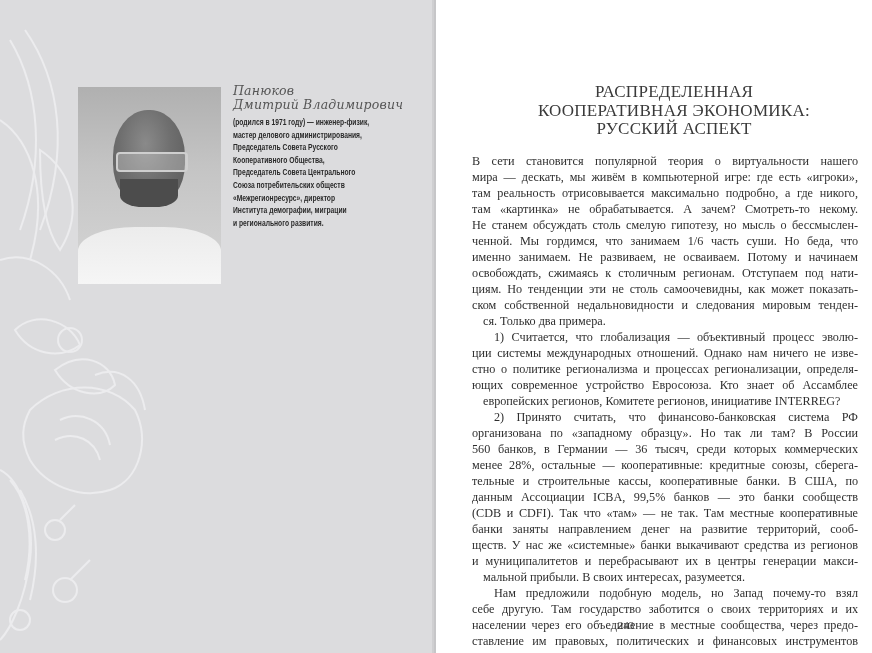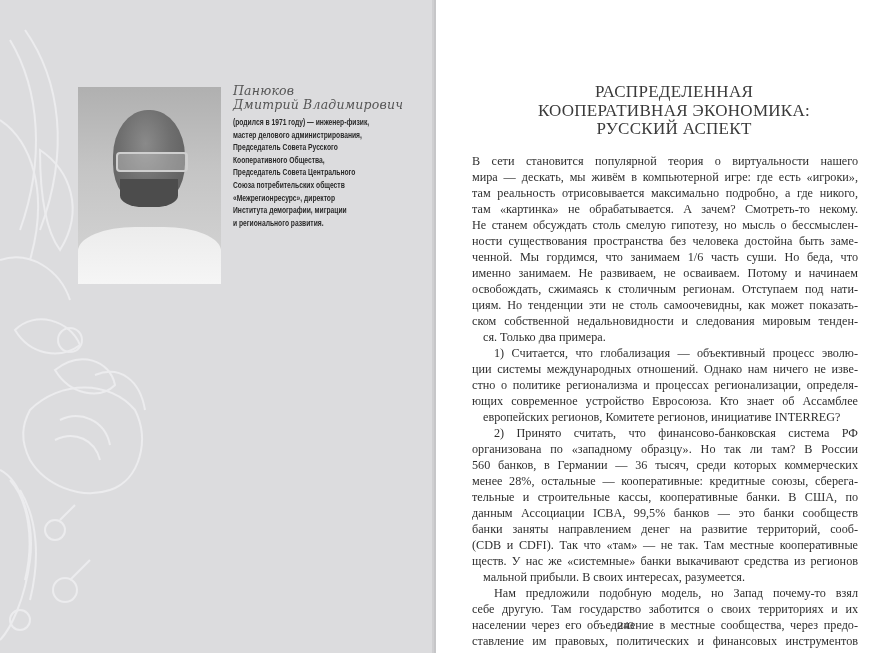--- a/index.html
+++ b/index.html
@@ -133,41 +133,41 @@
       <div>КООПЕРАТИВНАЯ ЭКОНОМИКА:</div>
       <div>РУССКИЙ АСПЕКТ</div>
     </div>
 
     <div class="body-text">
       <span class="line">В сети становится популярной теория о виртуальности нашего</span>
       <span class="line">мира — дескать, мы живём в компьютерной игре: где есть «игроки»,</span>
       <span class="line">там реальность отрисовывается максимально подробно, а где никого,</span>
       <span class="line">там «картинка» не обрабатывается. А зачем? Смотреть-то некому.</span>
       <span class="line">Не станем обсуждать столь смелую гипотезу, но мысль о бессмыслен-</span>
-      <span class="line">ности существования пространства без человека достойна быть заме-</span>
       <span class="line">ченной. Мы гордимся, что занимаем 1/6 часть суши. Но беда, что</span>
       <span class="line">именно занимаем. Не развиваем, не осваиваем. Потому и начинаем</span>
       <span class="line">освобождать, сжимаясь к столичным регионам. Отступаем под нати-</span>
       <span class="line">циям. Но тенденции эти не столь самоочевидны, как может показать-</span>
       <span class="line">ском собственной недальновидности и следования мировым тенден-</span>
       <span class="line last">ся. Только два примера.</span>
       <span class="line indent">1) Считается, что глобализация — объективный процесс эволю-</span>
       <span class="line">ции системы международных отношений. Однако нам ничего не изве-</span>
       <span class="line">стно о политике регионализма и процессах регионализации, определя-</span>
       <span class="line">ющих современное устройство Евросоюза. Кто знает об Ассамблее</span>
       <span class="line last">европейских регионов, Комитете регионов, инициативе INTERREG?</span>
       <span class="line indent">2) Принято считать, что финансово-банковская система РФ</span>
       <span class="line">организована по «западному образцу». Но так ли там? В России</span>
       <span class="line">560 банков, в Германии — 36 тысяч, среди которых коммерческих</span>
       <span class="line">менее 28%, остальные — кооперативные: кредитные союзы, сберега-</span>
       <span class="line">тельные и строительные кассы, кооперативные банки. В США, по</span>
       <span class="line">данным Ассоциации ICBA, 99,5% банков — это банки сообществ</span>
+      <span class="line">(CDB и CDFI). Так что «там» — не так. Там местные кооперативные</span>
       <span class="line">банки заняты направлением денег на развитие территорий, сооб-</span>
-      <span class="line">(CDB и CDFI). Так что «там» — не так. Там местные кооперативные</span>
       <span class="line">ществ. У нас же «системные» банки выкачивают средства из регионов</span>
+      <span class="line">и муниципалитетов и перебрасывают их в центры генерации макси-</span>
       <span class="line last">мальной прибыли. В своих интересах, разумеется.</span>
       <span class="line indent">Нам предложили подобную модель, но Запад почему-то взял</span>
       <span class="line">себе другую. Там государство заботится о своих территориях и их</span>
       <span class="line">населении через его объединение в местные сообщества, через предо-</span>
       <span class="line">ставление им правовых, политических и финансовых инструментов</span>
 
     </div>
 
     <div class="page-number">243</div>
   </div>

